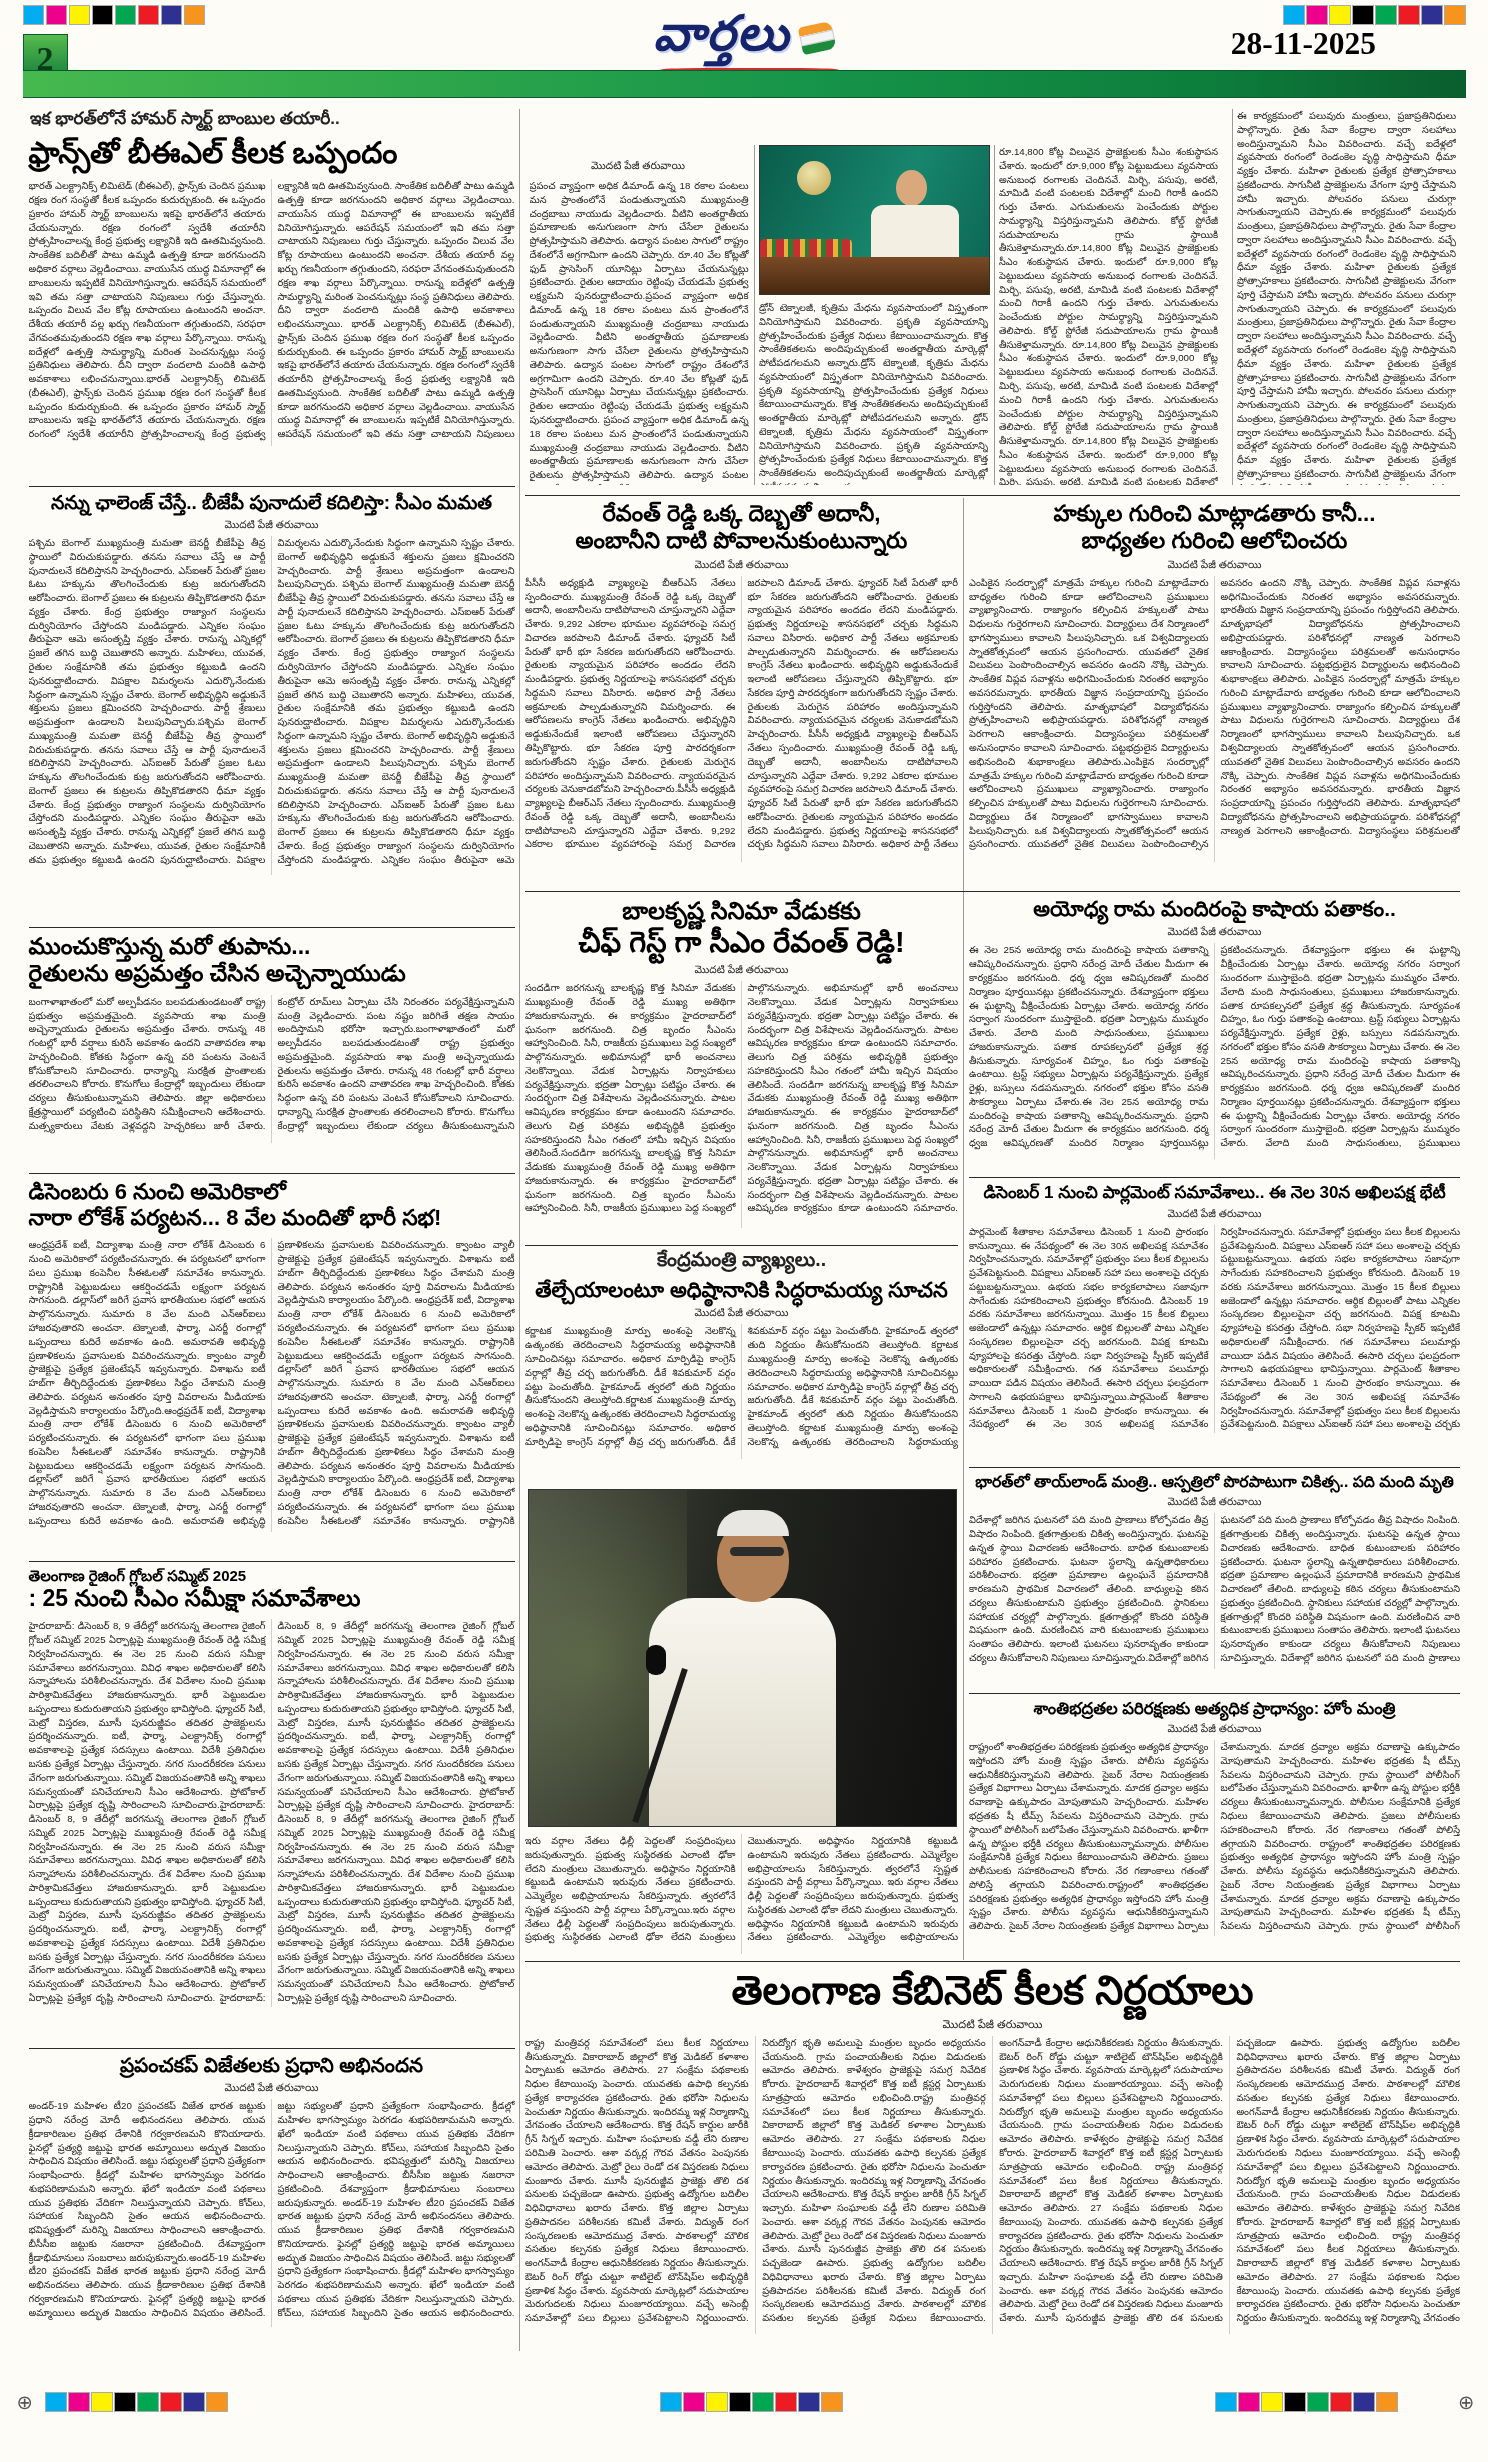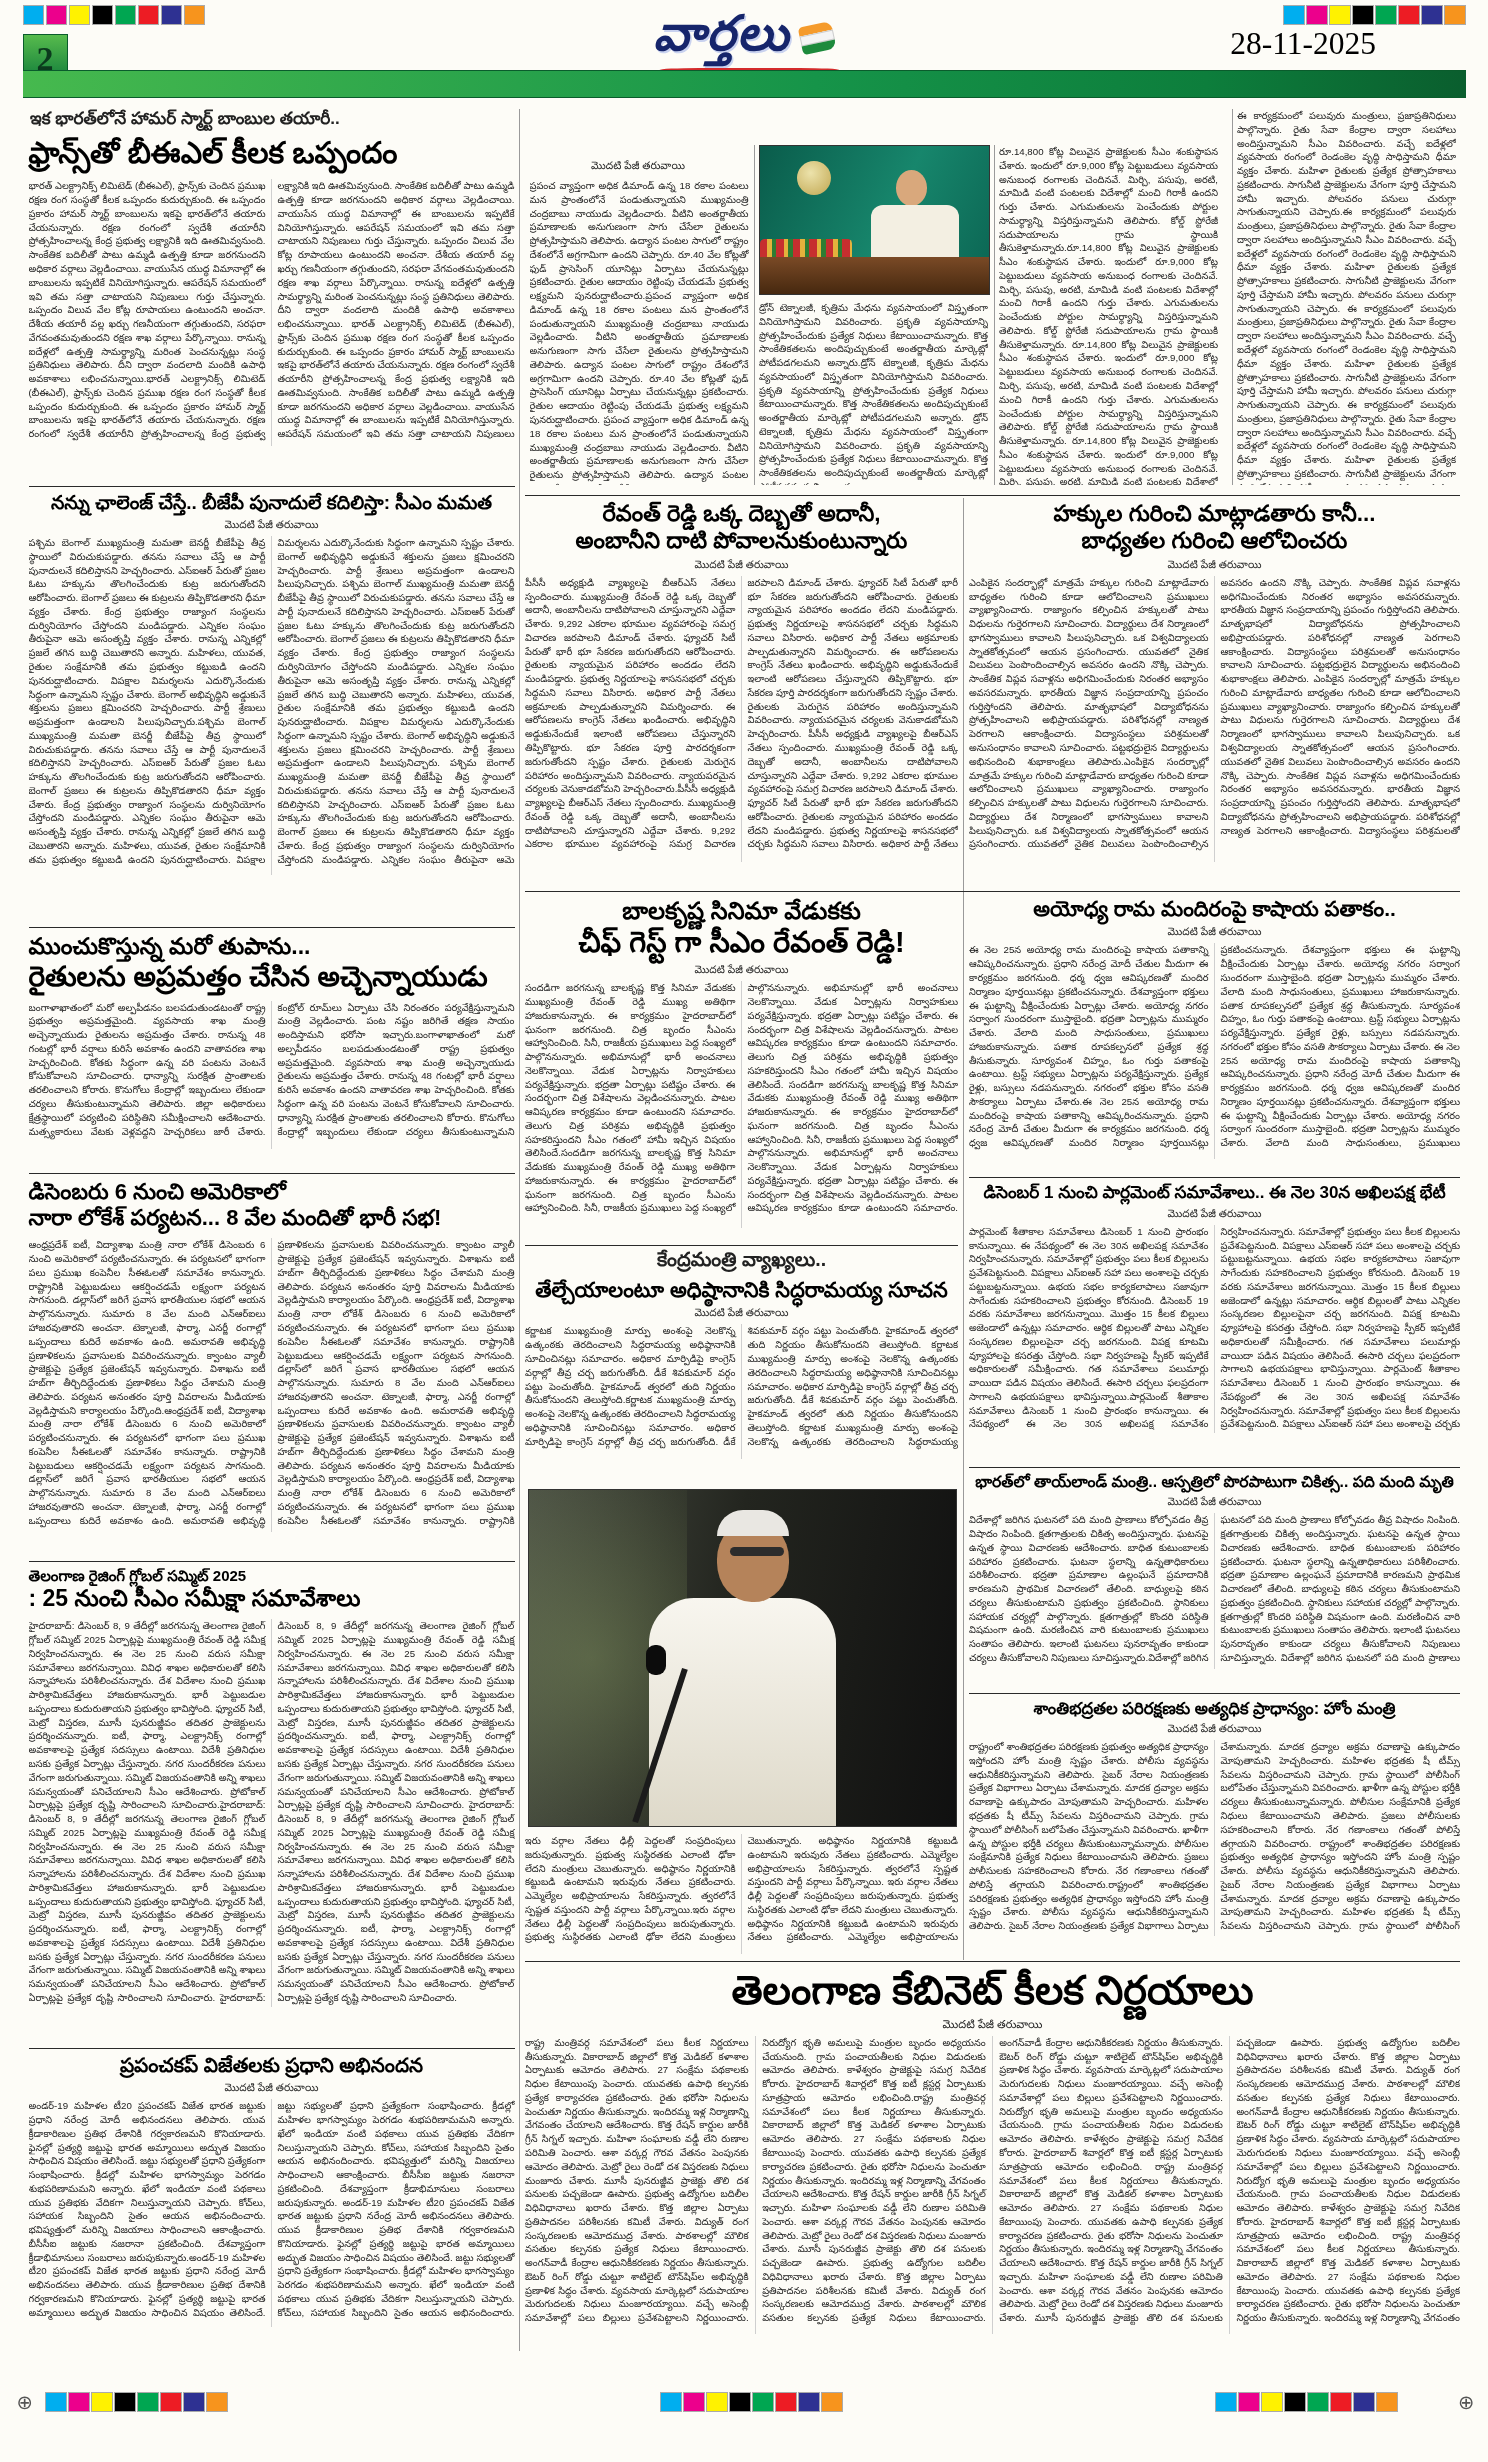--- a/index.html
+++ b/index.html
@@ -15,21 +15,21 @@
   .pagenum-box span{font-size:34px;font-weight:bold;color:#0b3a1d;font-family:"Liberation Serif",serif;}
   .logo-wrap{position:absolute;left:50%;top:4.5px;transform:translateX(-50%);display:flex;align-items:center;gap:10.5px;}
   .logo-text{font-size:49px;font-weight:bold;font-style:italic;color:#16256b;letter-spacing:1.5px;
       text-shadow:1.5px 1.5px 0 #c9d2ef;font-family:"Liberation Serif",serif;}
   .logo-swoosh{position:absolute;left:6px;bottom:1.5px;width:180px;height:4.5px;background:#d42b2b;border-radius:50%/100%;}
   .logo-graphic{width:34px;height:30px;position:relative;transform:rotate(-12deg);}
   .logo-graphic i{display:block;height:9px;}
   .logo-graphic i:nth-child(1){background:#f59b2c;border-radius:4.5px 9px 0 0;}
   .logo-graphic i:nth-child(2){background:#f4f4f4;border:0.7px solid #ccc;height:7.5px;}
   .logo-graphic i:nth-child(3){background:#1d8a3c;border-radius:0 0 9px 4.5px;}
-  .masthead-date{position:absolute;right:112px;top:25.5px;font-size:31.5px;font-weight:normal;
+  .masthead-date{position:absolute;right:112px;top:25.5px;font-size:31.5px;font-weight:bold;
       font-family:"Liberation Serif",serif;color:#000;}
   .green-bar{position:absolute;left:22.5px;top:70px;width:1443px;height:25.5px;
       background:linear-gradient(90deg,#46b94e 0%,#169449 55%,#0d7e3c 82%,#0a5e2e 100%);
       border-top:0.7px solid #0a5c2c;border-bottom:0.7px solid #0a5c2c;}
   
   .article{position:absolute;}
   .kicker{font-size:17px;font-weight:bold;color:#222;margin:0 0 3px 1.5px;}
   .headline{margin:0;font-weight:bold;color:#000;line-height:1.18;}
   .headline.center{text-align:center;}
   .continuation{text-align:center;font-size:10.5px;color:#222;margin:3.7px 0 3px 0;}
@@ -127,21 +127,21 @@
   </section>
 
   <section class="article" style="left:28.5px;top:492px;width:486px;height:430px">
     <h1 class="headline center" style="font-size:19px">నన్ను ఛాలెంజ్ చేస్తే.. బీజేపీ పునాదులే కదిలిస్తా: సీఎం మమత</h1>
     <div class="continuation">మొదటి పేజీ తరువాయి</div>
     <div class="body-text cols2" style="height:339px">పశ్చిమ బెంగాల్ ముఖ్యమంత్రి మమతా బెనర్జీ బీజేపీపై తీవ్ర స్థాయిలో విరుచుకుపడ్డారు. తనను సవాలు చేస్తే ఆ పార్టీ పునాదులనే కదిలిస్తానని హెచ్చరించారు. ఎస్ఐఆర్ పేరుతో ప్రజల ఓటు హక్కును తొలగించేందుకు కుట్ర జరుగుతోందని ఆరోపించారు. బెంగాల్ ప్రజలు ఈ కుట్రలను తిప్పికొడతారని ధీమా వ్యక్తం చేశారు. కేంద్ర ప్రభుత్వం రాజ్యాంగ సంస్థలను దుర్వినియోగం చేస్తోందని మండిపడ్డారు. ఎన్నికల సంఘం తీరుపైనా ఆమె అసంతృప్తి వ్యక్తం చేశారు. రానున్న ఎన్నికల్లో ప్రజలే తగిన బుద్ధి చెబుతారని అన్నారు. మహిళలు, యువత, రైతుల సంక్షేమానికి తమ ప్రభుత్వం కట్టుబడి ఉందని పునరుద్ఘాటించారు. విపక్షాల విమర్శలను ఎదుర్కొనేందుకు సిద్ధంగా ఉన్నామని స్పష్టం చేశారు. బెంగాల్ అభివృద్ధిని అడ్డుకునే శక్తులను ప్రజలు క్షమించరని హెచ్చరించారు. పార్టీ శ్రేణులు అప్రమత్తంగా ఉండాలని పిలుపునిచ్చారు.పశ్చిమ బెంగాల్ ముఖ్యమంత్రి మమతా బెనర్జీ బీజేపీపై తీవ్ర స్థాయిలో విరుచుకుపడ్డారు. తనను సవాలు చేస్తే ఆ పార్టీ పునాదులనే కదిలిస్తానని హెచ్చరించారు. ఎస్ఐఆర్ పేరుతో ప్రజల ఓటు హక్కును తొలగించేందుకు కుట్ర జరుగుతోందని ఆరోపించారు. బెంగాల్ ప్రజలు ఈ కుట్రలను తిప్పికొడతారని ధీమా వ్యక్తం చేశారు. కేంద్ర ప్రభుత్వం రాజ్యాంగ సంస్థలను దుర్వినియోగం చేస్తోందని మండిపడ్డారు. ఎన్నికల సంఘం తీరుపైనా ఆమె అసంతృప్తి వ్యక్తం చేశారు. రానున్న ఎన్నికల్లో ప్రజలే తగిన బుద్ధి చెబుతారని అన్నారు. మహిళలు, యువత, రైతుల సంక్షేమానికి తమ ప్రభుత్వం కట్టుబడి ఉందని పునరుద్ఘాటించారు. విపక్షాల విమర్శలను ఎదుర్కొనేందుకు సిద్ధంగా ఉన్నామని స్పష్టం చేశారు. బెంగాల్ అభివృద్ధిని అడ్డుకునే శక్తులను ప్రజలు క్షమించరని హెచ్చరించారు. పార్టీ శ్రేణులు అప్రమత్తంగా ఉండాలని పిలుపునిచ్చారు. పశ్చిమ బెంగాల్ ముఖ్యమంత్రి మమతా బెనర్జీ బీజేపీపై తీవ్ర స్థాయిలో విరుచుకుపడ్డారు. తనను సవాలు చేస్తే ఆ పార్టీ పునాదులనే కదిలిస్తానని హెచ్చరించారు. ఎస్ఐఆర్ పేరుతో ప్రజల ఓటు హక్కును తొలగించేందుకు కుట్ర జరుగుతోందని ఆరోపించారు. బెంగాల్ ప్రజలు ఈ కుట్రలను తిప్పికొడతారని ధీమా వ్యక్తం చేశారు. కేంద్ర ప్రభుత్వం రాజ్యాంగ సంస్థలను దుర్వినియోగం చేస్తోందని మండిపడ్డారు. ఎన్నికల సంఘం తీరుపైనా ఆమె అసంతృప్తి వ్యక్తం చేశారు. రానున్న ఎన్నికల్లో ప్రజలే తగిన బుద్ధి చెబుతారని అన్నారు. మహిళలు, యువత, రైతుల సంక్షేమానికి తమ ప్రభుత్వం కట్టుబడి ఉందని పునరుద్ఘాటించారు. విపక్షాల విమర్శలను ఎదుర్కొనేందుకు సిద్ధంగా ఉన్నామని స్పష్టం చేశారు. బెంగాల్ అభివృద్ధిని అడ్డుకునే శక్తులను ప్రజలు క్షమించరని హెచ్చరించారు. పార్టీ శ్రేణులు అప్రమత్తంగా ఉండాలని పిలుపునిచ్చారు. పశ్చిమ బెంగాల్ ముఖ్యమంత్రి మమతా బెనర్జీ బీజేపీపై తీవ్ర స్థాయిలో విరుచుకుపడ్డారు. తనను సవాలు చేస్తే ఆ పార్టీ పునాదులనే కదిలిస్తానని హెచ్చరించారు. ఎస్ఐఆర్ పేరుతో ప్రజల ఓటు హక్కును తొలగించేందుకు కుట్ర జరుగుతోందని ఆరోపించారు. బెంగాల్ ప్రజలు ఈ కుట్రలను తిప్పికొడతారని ధీమా వ్యక్తం చేశారు. కేంద్ర ప్రభుత్వం రాజ్యాంగ సంస్థలను దుర్వినియోగం చేస్తోందని మండిపడ్డారు. ఎన్నికల సంఘం తీరుపైనా ఆమె అసంతృప్తి వ్యక్తం చేశారు. రానున్న ఎన్నికల్లో ప్రజలే తగిన బుద్ధి చెబుతారని అన్నారు. మహిళలు, యువత, రైతుల సంక్షేమానికి తమ ప్రభుత్వం కట్టుబడి ఉందని పునరుద్ఘాటించారు. విపక్షాల విమర్శలను ఎదుర్కొనేందుకు సిద్ధంగా ఉన్నామని స్పష్టం చేశారు. బెంగాల్ అభివృద్ధిని అడ్డుకునే శక్తులను ప్రజలు క్షమించరని హెచ్చరించారు. పార్టీ శ్రేణులు అప్రమత్తంగా ఉండాలని పిలుపునిచ్చారు. </div>
   </section>
 
   <section class="article" style="left:28.5px;top:933px;width:486px;height:235px">
     <h1 class="headline" style="font-size:23px">ముంచుకొస్తున్న మరో తుపాను...</h1>
-    <h1 class="headline" style="font-size:28px">రైతులను అప్రమత్తం చేసిన అచ్చెన్నాయుడు</h1>
+    <h1 class="headline" style="font-size:23px">రైతులను అప్రమత్తం చేసిన అచ్చెన్నాయుడు</h1>
     <div class="body-text cols2" style="height:148px;margin-top:7.5px">బంగాళాఖాతంలో మరో అల్పపీడనం బలపడుతుండటంతో రాష్ట్ర ప్రభుత్వం అప్రమత్తమైంది. వ్యవసాయ శాఖ మంత్రి అచ్చెన్నాయుడు రైతులను అప్రమత్తం చేశారు. రానున్న 48 గంటల్లో భారీ వర్షాలు కురిసే అవకాశం ఉందని వాతావరణ శాఖ హెచ్చరించింది. కోతకు సిద్ధంగా ఉన్న వరి పంటను వెంటనే కోసుకోవాలని సూచించారు. ధాన్యాన్ని సురక్షిత ప్రాంతాలకు తరలించాలని కోరారు. కొనుగోలు కేంద్రాల్లో ఇబ్బందులు లేకుండా చర్యలు తీసుకుంటున్నామని తెలిపారు. జిల్లా అధికారులు క్షేత్రస్థాయిలో పర్యటించి పరిస్థితిని సమీక్షించాలని ఆదేశించారు. మత్స్యకారులు వేటకు వెళ్లవద్దని హెచ్చరికలు జారీ చేశారు. కంట్రోల్ రూమ్‌లు ఏర్పాటు చేసి నిరంతరం పర్యవేక్షిస్తున్నామని మంత్రి వెల్లడించారు. పంట నష్టం జరిగితే తక్షణ సాయం అందిస్తామని భరోసా ఇచ్చారు.బంగాళాఖాతంలో మరో అల్పపీడనం బలపడుతుండటంతో రాష్ట్ర ప్రభుత్వం అప్రమత్తమైంది. వ్యవసాయ శాఖ మంత్రి అచ్చెన్నాయుడు రైతులను అప్రమత్తం చేశారు. రానున్న 48 గంటల్లో భారీ వర్షాలు కురిసే అవకాశం ఉందని వాతావరణ శాఖ హెచ్చరించింది. కోతకు సిద్ధంగా ఉన్న వరి పంటను వెంటనే కోసుకోవాలని సూచించారు. ధాన్యాన్ని సురక్షిత ప్రాంతాలకు తరలించాలని కోరారు. కొనుగోలు కేంద్రాల్లో ఇబ్బందులు లేకుండా చర్యలు తీసుకుంటున్నామని తెలిపారు. జిల్లా అధికారులు క్షేత్రస్థాయిలో పర్యటించి పరిస్థితిని సమీక్షించాలని ఆదేశించారు. మత్స్యకారులు వేటకు వెళ్లవద్దని హెచ్చరికలు జారీ చేశారు. కంట్రోల్ రూమ్‌లు ఏర్పాటు చేసి నిరంతరం పర్యవేక్షిస్తున్నామని మంత్రి వెల్లడించారు. పంట నష్టం జరిగితే తక్షణ సాయం అందిస్తామని భరోసా ఇచ్చారు. </div>
   </section>
 
   <section class="article" style="left:28.5px;top:1179px;width:486px;height:378px">
     <h1 class="headline" style="font-size:22px">డిసెంబరు 6 నుంచి అమెరికాలో</h1>
     <h1 class="headline" style="font-size:22px">నారా లోకేశ్ పర్యటన... 8 వేల మందితో భారీ సభ!</h1>
     <div class="body-text cols2" style="height:294px;margin-top:7.5px">ఆంధ్రప్రదేశ్ ఐటీ, విద్యాశాఖ మంత్రి నారా లోకేశ్ డిసెంబరు 6 నుంచి అమెరికాలో పర్యటించనున్నారు. ఈ పర్యటనలో భాగంగా పలు ప్రముఖ కంపెనీల సీఈఓలతో సమావేశం కానున్నారు. రాష్ట్రానికి పెట్టుబడులు ఆకర్షించడమే లక్ష్యంగా పర్యటన సాగనుంది. డల్లాస్‌లో జరిగే ప్రవాస భారతీయుల సభలో ఆయన పాల్గొననున్నారు. సుమారు 8 వేల మంది ఎన్ఆర్ఐలు హాజరవుతారని అంచనా. టెక్నాలజీ, ఫార్మా, ఎనర్జీ రంగాల్లో ఒప్పందాలు కుదిరే అవకాశం ఉంది. అమరావతి అభివృద్ధి ప్రణాళికలను ప్రవాసులకు వివరించనున్నారు. క్వాంటం వ్యాలీ ప్రాజెక్టుపై ప్రత్యేక ప్రజెంటేషన్ ఇవ్వనున్నారు. విశాఖను ఐటీ హబ్‌గా తీర్చిదిద్దేందుకు ప్రణాళికలు సిద్ధం చేశామని మంత్రి తెలిపారు. పర్యటన అనంతరం పూర్తి వివరాలను మీడియాకు వెల్లడిస్తామని కార్యాలయం పేర్కొంది.ఆంధ్రప్రదేశ్ ఐటీ, విద్యాశాఖ మంత్రి నారా లోకేశ్ డిసెంబరు 6 నుంచి అమెరికాలో పర్యటించనున్నారు. ఈ పర్యటనలో భాగంగా పలు ప్రముఖ కంపెనీల సీఈఓలతో సమావేశం కానున్నారు. రాష్ట్రానికి పెట్టుబడులు ఆకర్షించడమే లక్ష్యంగా పర్యటన సాగనుంది. డల్లాస్‌లో జరిగే ప్రవాస భారతీయుల సభలో ఆయన పాల్గొననున్నారు. సుమారు 8 వేల మంది ఎన్ఆర్ఐలు హాజరవుతారని అంచనా. టెక్నాలజీ, ఫార్మా, ఎనర్జీ రంగాల్లో ఒప్పందాలు కుదిరే అవకాశం ఉంది. అమరావతి అభివృద్ధి ప్రణాళికలను ప్రవాసులకు వివరించనున్నారు. క్వాంటం వ్యాలీ ప్రాజెక్టుపై ప్రత్యేక ప్రజెంటేషన్ ఇవ్వనున్నారు. విశాఖను ఐటీ హబ్‌గా తీర్చిదిద్దేందుకు ప్రణాళికలు సిద్ధం చేశామని మంత్రి తెలిపారు. పర్యటన అనంతరం పూర్తి వివరాలను మీడియాకు వెల్లడిస్తామని కార్యాలయం పేర్కొంది. ఆంధ్రప్రదేశ్ ఐటీ, విద్యాశాఖ మంత్రి నారా లోకేశ్ డిసెంబరు 6 నుంచి అమెరికాలో పర్యటించనున్నారు. ఈ పర్యటనలో భాగంగా పలు ప్రముఖ కంపెనీల సీఈఓలతో సమావేశం కానున్నారు. రాష్ట్రానికి పెట్టుబడులు ఆకర్షించడమే లక్ష్యంగా పర్యటన సాగనుంది. డల్లాస్‌లో జరిగే ప్రవాస భారతీయుల సభలో ఆయన పాల్గొననున్నారు. సుమారు 8 వేల మంది ఎన్ఆర్ఐలు హాజరవుతారని అంచనా. టెక్నాలజీ, ఫార్మా, ఎనర్జీ రంగాల్లో ఒప్పందాలు కుదిరే అవకాశం ఉంది. అమరావతి అభివృద్ధి ప్రణాళికలను ప్రవాసులకు వివరించనున్నారు. క్వాంటం వ్యాలీ ప్రాజెక్టుపై ప్రత్యేక ప్రజెంటేషన్ ఇవ్వనున్నారు. విశాఖను ఐటీ హబ్‌గా తీర్చిదిద్దేందుకు ప్రణాళికలు సిద్ధం చేశామని మంత్రి తెలిపారు. పర్యటన అనంతరం పూర్తి వివరాలను మీడియాకు వెల్లడిస్తామని కార్యాలయం పేర్కొంది. ఆంధ్రప్రదేశ్ ఐటీ, విద్యాశాఖ మంత్రి నారా లోకేశ్ డిసెంబరు 6 నుంచి అమెరికాలో పర్యటించనున్నారు. ఈ పర్యటనలో భాగంగా పలు ప్రముఖ కంపెనీల సీఈఓలతో సమావేశం కానున్నారు. రాష్ట్రానికి పెట్టుబడులు ఆకర్షించడమే లక్ష్యంగా పర్యటన సాగనుంది. డల్లాస్‌లో జరిగే ప్రవాస భారతీయుల సభలో ఆయన పాల్గొననున్నారు. సుమారు 8 వేల మంది ఎన్ఆర్ఐలు హాజరవుతారని అంచనా. టెక్నాలజీ, ఫార్మా, ఎనర్జీ రంగాల్లో ఒప్పందాలు కుదిరే అవకాశం ఉంది. అమరావతి అభివృద్ధి ప్రణాళికలను ప్రవాసులకు వివరించనున్నారు. క్వాంటం వ్యాలీ ప్రాజెక్టుపై ప్రత్యేక ప్రజెంటేషన్ ఇవ్వనున్నారు. విశాఖను ఐటీ హబ్‌గా తీర్చిదిద్దేందుకు ప్రణాళికలు సిద్ధం చేశామని మంత్రి తెలిపారు. పర్యటన అనంతరం పూర్తి వివరాలను మీడియాకు వెల్లడిస్తామని కార్యాలయం పేర్కొంది. </div>
   </section>
 
   <section class="article" style="left:28.5px;top:1567px;width:486px;height:477px">

